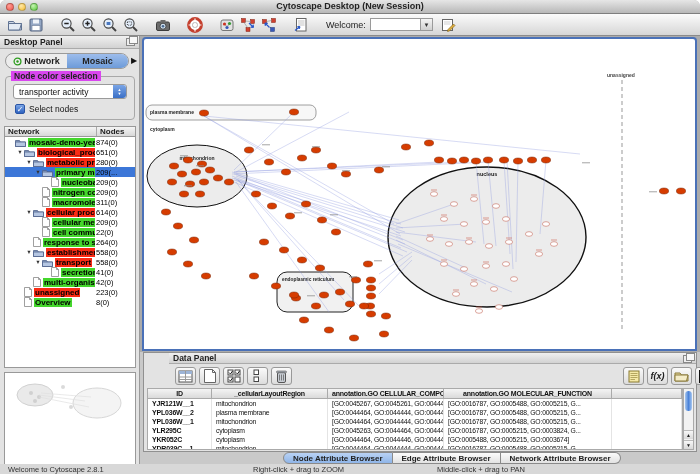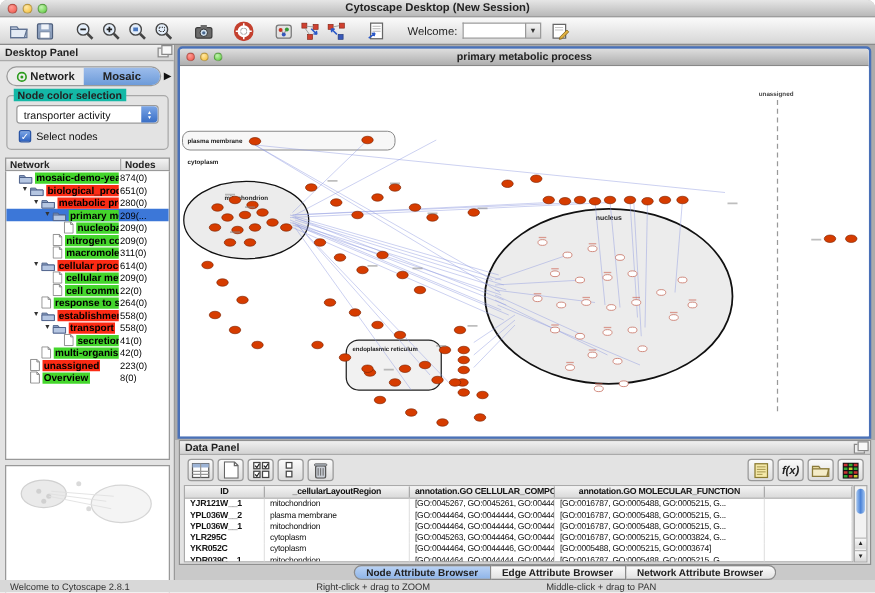--- a/index.html
+++ b/index.html
@@ -28,21 +28,21 @@
   .cpanel{position:absolute;left:0;top:36px;width:140px;height:428px;background:#e3e3e3;border-right:1px solid #9a9a9a;}
   .cp-head{position:absolute;left:0;top:0;width:100%;height:13px;background:linear-gradient(#f0f0f0,#d2d2d2);
     border-bottom:1px solid #aaa;font-size:8.5px;font-weight:bold;color:#222;padding:1px 4px;}
   .float-ic{position:absolute;right:4px;top:2px;width:9px;height:8px;border:1px solid #888;background:#eee;}
   .float-ic:before{content:"";position:absolute;left:2px;top:-3px;width:7px;height:6px;border:1px solid #888;background:#f8f8f8;}
   .cp-tabs{position:absolute;left:5px;top:17px;width:124px;height:16px;display:flex;border:1px solid #9a9a9a;border-radius:8px;background:#ececec;overflow:hidden;}
   .cp-tab{flex:1;display:flex;align-items:center;justify-content:center;font-size:9px;font-weight:bold;color:#222;}
   .cp-tab.sel{background:linear-gradient(#9dbdec,#6d9bd9);}
   .tab-arrow{position:absolute;left:131px;top:20px;font-size:8px;color:#111;}
   .gbox{position:absolute;left:5px;top:40px;width:130px;height:44px;border:1px solid #a8a8a8;border-radius:4px;}
-  .gbox-lab{position:absolute;left:5px;top:-6px;background:#14b8a6;font-size:8.5px;font-weight:bold;color:#222;padding:0 3px;}
+  .gbox-lab{position:absolute;left:5px;top:-6px;background:#d946ef;font-size:8.5px;font-weight:bold;color:#222;padding:0 3px;}
   .dropdown{position:absolute;left:7px;top:7px;width:114px;height:15px;background:#fff;border:1px solid #9a9a9a;border-radius:3px;
     font-size:8.5px;display:flex;align-items:center;padding-left:5px;color:#111;}
   .dd-step{position:absolute;right:0;top:0;width:13px;height:13px;background:linear-gradient(#7aa5e6,#3a6fc6);border-radius:0 3px 3px 0;
     display:flex;flex-direction:column;align-items:center;justify-content:center;color:#fff;font-size:4px;line-height:4px;}
   .chkrow{position:absolute;left:9px;top:27px;display:flex;align-items:center;}
   .chk{width:10px;height:10px;border-radius:2px;background:linear-gradient(#7aa5e6,#2f63c0);border:1px solid #2a55a5;
     color:#fff;font-size:8px;line-height:9px;text-align:center;margin-right:4px;}
   .chk-lab{font-size:8.5px;color:#111;}
   .tree-head{position:absolute;left:4px;top:90px;width:132px;height:11px;background:linear-gradient(#f4f4f4,#d8d8d8);
     border:1px solid #999;font-size:8px;font-weight:bold;color:#222;display:flex;}
@@ -60,21 +60,21 @@
   .ovbox{position:absolute;left:4px;top:336px;width:132px;height:116px;background:#fff;border:1px solid #999;}
   
   .mainarea{position:absolute;left:140px;top:36px;width:560px;height:316px;background:#ababab;}
   .netwin{position:absolute;left:2px;top:1px;width:555px;height:314px;border:2px solid #4a71b8;border-radius:4px 4px 0 0;background:#fff;}
   .nw-title{height:14px;background:linear-gradient(#dedede,#aeaeae);border-bottom:1px solid #888;position:relative;border-radius:2px 2px 0 0;}
   .nw-title .t{position:absolute;left:0;right:0;top:1px;text-align:center;font-size:8.5px;font-weight:bold;color:#222;}
   .nw-title .tl{top:3px;width:7px;height:7px;}
   .nw-title .tl.red{left:5px}.nw-title .tl.yel{left:16px}.nw-title .tl.grn{left:27px}
   .canvas{position:absolute;left:0;top:15px;width:551px;height:295px;background:#fff;overflow:hidden;}
   
-  .dpanel{position:absolute;left:143px;top:352px;width:554px;height:100px;background:#e3e3e3;border:1px solid #909090;}
+  .dpanel{position:absolute;left:143px;top:352px;width:554px;height:100px;background:#e3e3e3;border:1px solid #909090;padding-left:25px;}
   .dp-head{height:11px;background:linear-gradient(#f0f0f0,#d2d2d2);border-bottom:1px solid #aaa;font-size:8.5px;font-weight:bold;color:#222;padding:0 4px;position:relative;}
   .dp-tools{height:24px;position:relative;background:#e3e3e3;}
   .dbtn{position:absolute;top:3px;width:21px;height:18px;border:1px solid #999;border-radius:3px;background:linear-gradient(#fafafa,#dcdcdc);
     display:flex;align-items:center;justify-content:center;}
   .dbtn svg{display:block;}
   .fx{font-size:9px;font-style:italic;font-weight:bold;color:#222;}
   .dtable{position:absolute;left:3px;top:35px;right:13px;bottom:1px;background:#fff;border:1px solid #aaa;overflow:hidden;}
   .drow{display:grid;grid-template-columns:64px 116px 116px 168px 1fr;height:9px;}
   .drow.head{height:10px;background:linear-gradient(#f4f4f4,#dadada);border-bottom:1px solid #aaa;}
   .dcell{font-size:6.8px;letter-spacing:-0.2px;color:#111;padding:0 4px;white-space:nowrap;overflow:hidden;border-right:1px solid #e4e4e4;line-height:9px;}
@@ -443,26 +443,20 @@
         <circle cx="66" cy="34" r="2" fill="#888"></circle>
         <line x1="34" y1="22" x2="80" y2="28" stroke="#999" stroke-width=".7"></line>
         <line x1="34" y1="24" x2="84" y2="34" stroke="#999" stroke-width=".7"></line>
         <line x1="36" y1="20" x2="86" y2="24" stroke="#999" stroke-width=".7"></line>
       </svg>
     </div>
   </div>
 
   <div class="mainarea">
     <div class="netwin">
-      <div class="nw-title">
-        <span class="tl red"></span>
-        <span class="tl yel"></span>
-        <span class="tl grn"></span>
-        <span class="t">primary metabolic process</span>
-      </div>
       <div class="canvas">
         <svg id="netsvg" width="551" height="295" viewBox="0 0 551 295">
 
           <rect x="2" y="51" width="170" height="15" rx="6" fill="#f7f7f7" stroke="#888" stroke-width=".8"></rect>
           <ellipse cx="53" cy="122" rx="50" ry="31" fill="#ececec" stroke="#111" stroke-width="1"></ellipse>
           <ellipse cx="343" cy="183" rx="99" ry="70" fill="#ececec" stroke="#111" stroke-width="1.4"></ellipse>
           <rect x="133" y="218" width="76" height="40" rx="10" fill="#f1f1f1" stroke="#222" stroke-width="1"></rect>
           <line x1="478" y1="26" x2="478" y2="276" stroke="#999" stroke-width="1" stroke-dasharray="4,3"></line>
 
           <text x="6" y="60" font-size="5" font-weight="bold" fill="#222">plasma membrane</text>

